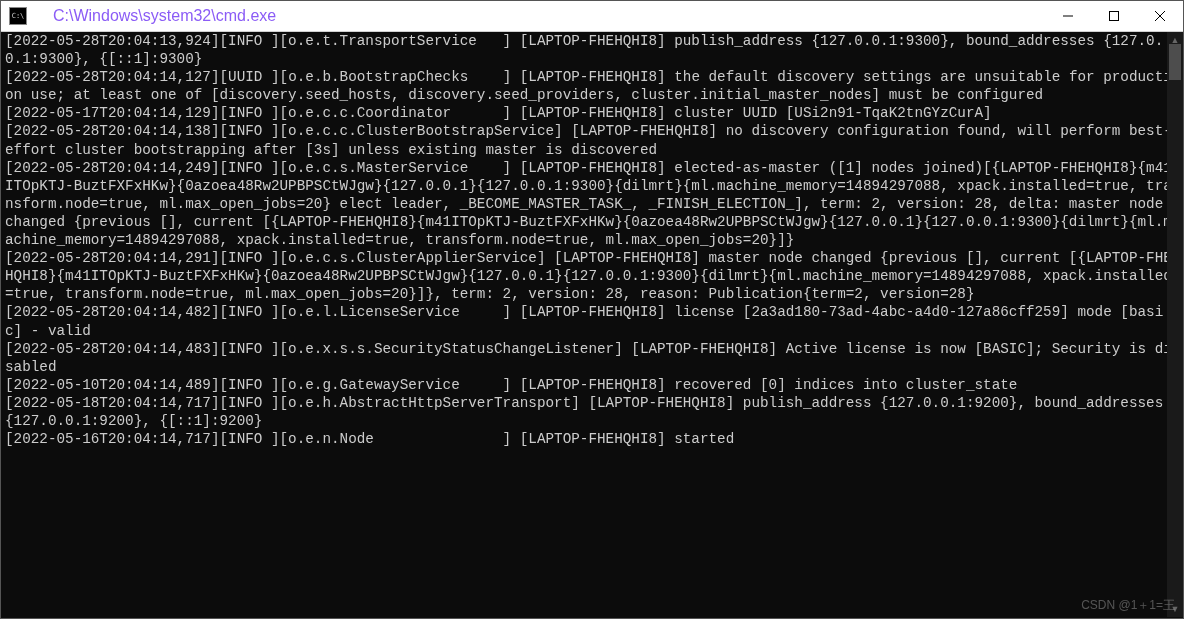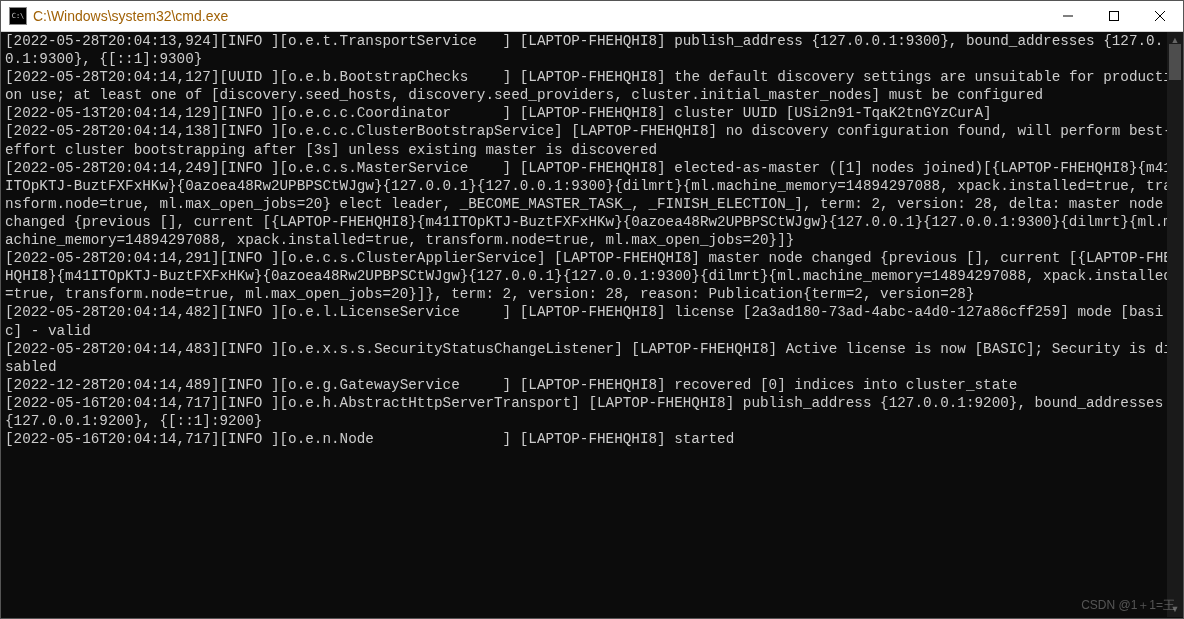--- a/index.html
+++ b/index.html
@@ -27,21 +27,21 @@
     width: 16px; height: 16px;
     margin: 0 6px 0 8px;
     background: #000;
     border: 1px solid #888;
     display: flex; align-items: center; justify-content: center;
   }
   .titlebar .icon-box span {
     color: #ccc; font-size: 7px; font-family: monospace; line-height: 1;
   }
   .titlebar .title {
-    font-size: 14px; color: #a16207;
+    font-size: 16px; color: #8b5cf6; margin-left: 20px;
   }
   .win-controls {
     margin-left: auto; display: flex;
   }
   .win-btn {
     width: 46px; height: 30px;
     display: flex; align-items: center; justify-content: center;
     font-size: 11px; color: #000;
   }
   .win-btn svg { width: 10px; height: 10px; }
@@ -110,28 +110,28 @@
         <svg viewBox="0 0 10 10">
             <line x1="0" y1="0" x2="10" y2="10" stroke="#000" stroke-width="1"></line>
             <line x1="10" y1="0" x2="0" y2="10" stroke="#000" stroke-width="1"></line>
           </svg>
       </div>
     </div>
   </div>
 
   <div class="terminal" id="terminal"><span>[2022-05-28T20:04:13,924][INFO ][o.e.t.TransportService   ] [LAPTOP-FHEHQHI8] publish_address {127.0.0.1:9300}, bound_addresses {127.0.0.1:9300}, {[::1]:9300}</span>
 <span>[2022-05-28T20:04:14,127]<span>[UUID ]</span>[o.e.b.BootstrapChecks    ] [LAPTOP-FHEHQHI8] the default discovery settings are unsuitable for production use; at least one of [discovery.seed_hosts, discovery.seed_providers, cluster.initial_master_nodes] must be configured</span>
-<span>[2022-05-13T20:04:14,129][INFO ][o.e.c.c.Coordinator      ] [LAPTOP-FHEHQHI8] cluster UUID [USi2n91-TqaK2tnGYzCurA]</span>
+<span>[2022-05-17T20:04:14,129][INFO ][o.e.c.c.Coordinator      ] [LAPTOP-FHEHQHI8] cluster UUID [USi2n91-TqaK2tnGYzCurA]</span>
 <span>[2022-05-28T20:04:14,138][INFO ][o.e.c.c.ClusterBootstrapService] [LAPTOP-FHEHQHI8] no discovery configuration found, will perform best-effort cluster bootstrapping after [3s] unless existing master is discovered</span>
 <span>[2022-05-28T20:04:14,249][INFO ][o.e.c.s.MasterService    ] [LAPTOP-FHEHQHI8] elected-as-master ([1] nodes joined)[{LAPTOP-FHEHQHI8}{m41ITOpKTJ-BuztFXFxHKw}{0azoea48Rw2UPBPSCtWJgw}{127.0.0.1}{127.0.0.1:9300}{dilmrt}{ml.machine_memory=14894297088, xpack.installed=true, transform.node=true, ml.max_open_jobs=20} elect leader, _BECOME_MASTER_TASK_, _FINISH_ELECTION_], term: 2, version: 28, delta: master node changed {previous [], current [{LAPTOP-FHEHQHI8}{m41ITOpKTJ-BuztFXFxHKw}{0azoea48Rw2UPBPSCtWJgw}{127.0.0.1}{127.0.0.1:9300}{dilmrt}{ml.machine_memory=14894297088, xpack.installed=true, transform.node=true, ml.max_open_jobs=20}]}</span>
 <span>[2022-05-28T20:04:14,291][INFO ][o.e.c.s.ClusterApplierService] [LAPTOP-FHEHQHI8] master node changed {previous [], current [{LAPTOP-FHEHQHI8}{m41ITOpKTJ-BuztFXFxHKw}{0azoea48Rw2UPBPSCtWJgw}{127.0.0.1}{127.0.0.1:9300}{dilmrt}{ml.machine_memory=14894297088, xpack.installed=true, transform.node=true, ml.max_open_jobs=20}]}, term: 2, version: 28, reason: Publication{term=2, version=28}</span>
 <span>[2022-05-28T20:04:14,482][INFO ][o.e.l.LicenseService     ] [LAPTOP-FHEHQHI8] license [2a3ad180-73ad-4abc-a4d0-127a86cff259] mode [basic] - valid</span>
 <span>[2022-05-28T20:04:14,483][INFO ][o.e.x.s.s.SecurityStatusChangeListener] [LAPTOP-FHEHQHI8] Active license is now [BASIC]; Security is disabled</span>
-<span>[2022-12-28T20:04:14,489][INFO ][o.e.g.GatewayService     ] [LAPTOP-FHEHQHI8] recovered [0] indices into cluster_state</span>
-<span>[2022-05-16T20:04:14,717][INFO ][o.e.h.AbstractHttpServerTransport] [LAPTOP-FHEHQHI8] publish_address {127.0.0.1:9200}, bound_addresses {127.0.0.1:9200}, {[::1]:9200}</span>
+<span>[2022-05-10T20:04:14,489][INFO ][o.e.g.GatewayService     ] [LAPTOP-FHEHQHI8] recovered [0] indices into cluster_state</span>
+<span>[2022-05-18T20:04:14,717][INFO ][o.e.h.AbstractHttpServerTransport] [LAPTOP-FHEHQHI8] publish_address {127.0.0.1:9200}, bound_addresses {127.0.0.1:9200}, {[::1]:9200}</span>
 <span>[2022-05-16T20:04:14,717][INFO ][o.e.n.Node               ] [LAPTOP-FHEHQHI8] started</span>
 </div>
 
   <div class="scrollbar">
     <div class="scrollbar-arrow top">▲</div>
     <div class="scrollbar-thumb"></div>
     <div class="scrollbar-arrow bottom">▼</div>
   </div>
 
   <div class="watermark">CSDN @1＋1=王</div>

